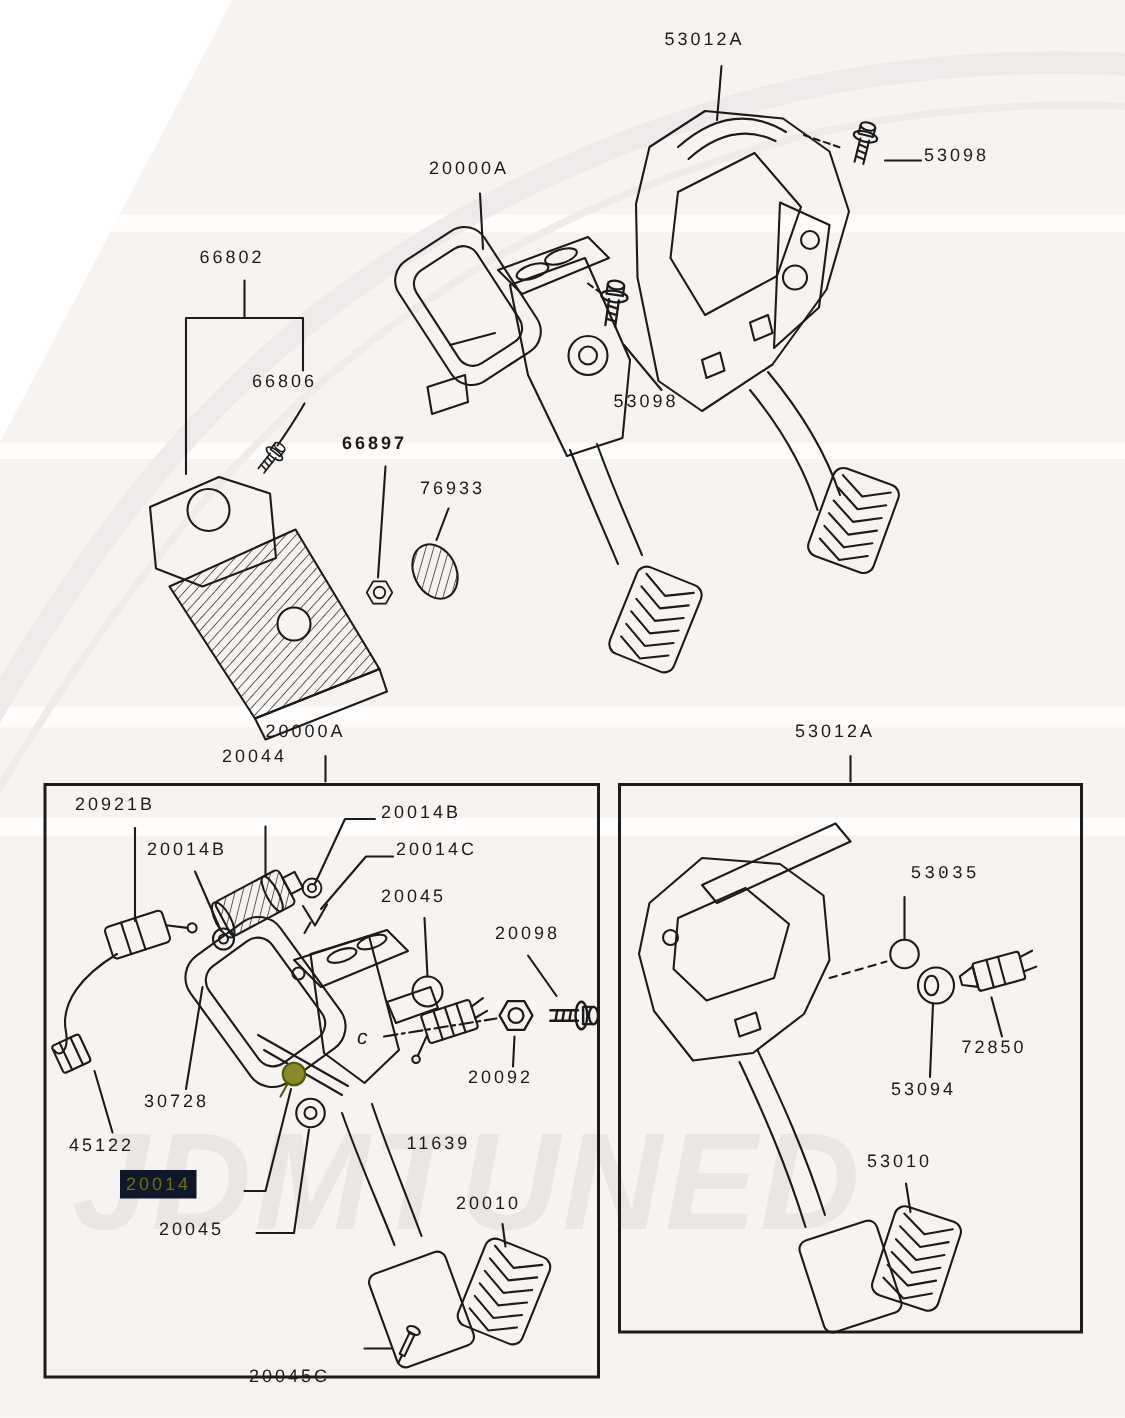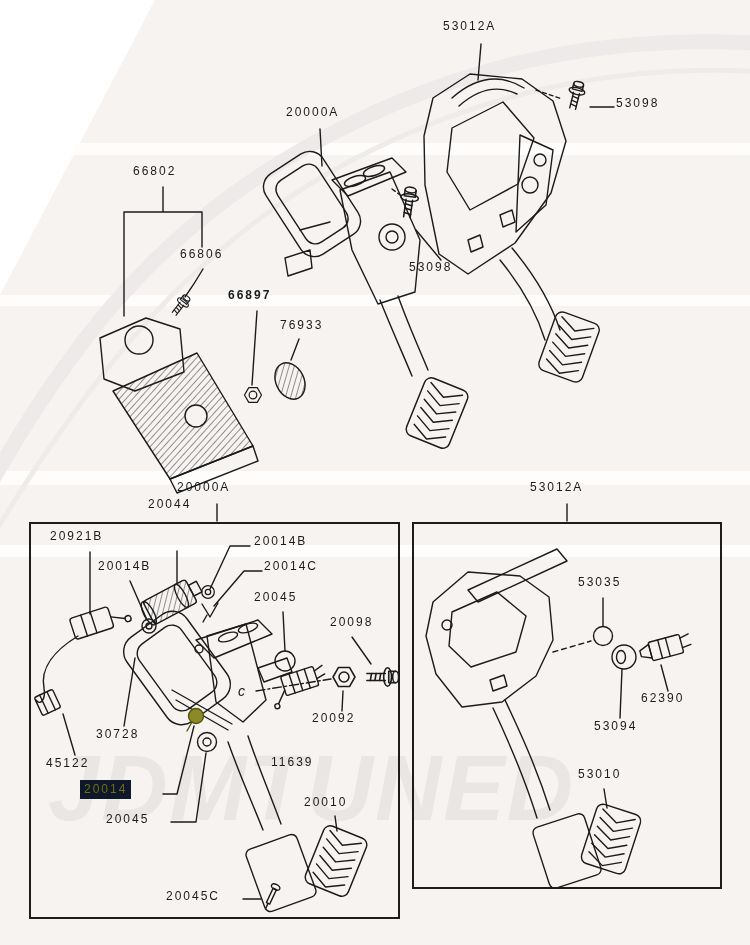--- a/index.html
+++ b/index.html
@@ -226,21 +226,21 @@
         <path d="M16,-6 L25,-8 M16,4 L25,3"></path>
       </g>
       <use href="#chevpad" transform="translate(611,839) rotate(18)"></use>
     </g>
   </svg>
 
   <div class="plabel" style="left:443px;top:20px;">53012A</div>
   <div class="plabel" style="left:286px;top:106px;">20000A</div>
   <div class="plabel" style="left:616px;top:97px;">53098</div>
   <div class="plabel" style="left:133px;top:165px;">66802</div>
-  <div class="plabel" style="left:180px;top:248px;">66806</div>
+  <div class="plabel" style="left:168px;top:248px;">66806</div>
   <div class="plabel" style="left:228px;top:289px;font-weight:bold;">66897</div>
   <div class="plabel" style="left:280px;top:319px;">76933</div>
   <div class="plabel" style="left:409px;top:261px;">53098</div>
 
   <div class="plabel" style="left:177px;top:481px;">20000A</div>
   <div class="plabel" style="left:530px;top:481px;">53012A</div>
 
   <div class="plabel" style="left:50px;top:530px;">20921B</div>
   <div class="plabel" style="left:148px;top:498px;">20044</div>
   <div class="plabel" style="left:254px;top:535px;">20014B</div>
@@ -248,21 +248,21 @@
   <div class="plabel" style="left:264px;top:560px;">20014C</div>
   <div class="plabel" style="left:254px;top:591px;">20045</div>
   <div class="plabel" style="left:330px;top:616px;">20098</div>
   <div class="plabel" style="left:312px;top:712px;">20092</div>
   <div class="plabel" style="left:96px;top:728px;">30728</div>
   <div class="plabel" style="left:46px;top:757px;">45122</div>
   <div class="plabel" style="left:271px;top:756px;">11639</div>
   <div class="plabel hl" style="left:80px;top:780px;">20014</div>
   <div class="plabel" style="left:106px;top:813px;">20045</div>
   <div class="plabel" style="left:304px;top:796px;">20010</div>
-  <div class="plabel" style="left:166px;top:890px;">20045C</div>
+  <div class="plabel" style="left:166px;top:911px;">20045C</div>
   <div class="marker" style="left:238px;top:684px;">c</div>
 
-  <div class="plabel" style="left:578px;top:576px;">53035</div>
-  <div class="plabel" style="left:641px;top:692px;">62390</div>
+  <div class="plabel" style="left:607px;top:576px;font-family:Liberation Mono, monospace;">53035</div>
+  <div class="plabel" style="left:641px;top:692px;">72850</div>
   <div class="plabel" style="left:594px;top:720px;">53094</div>
   <div class="plabel" style="left:578px;top:768px;text-align:right;">53010</div>
 
 </div>
 
 </body></html>

